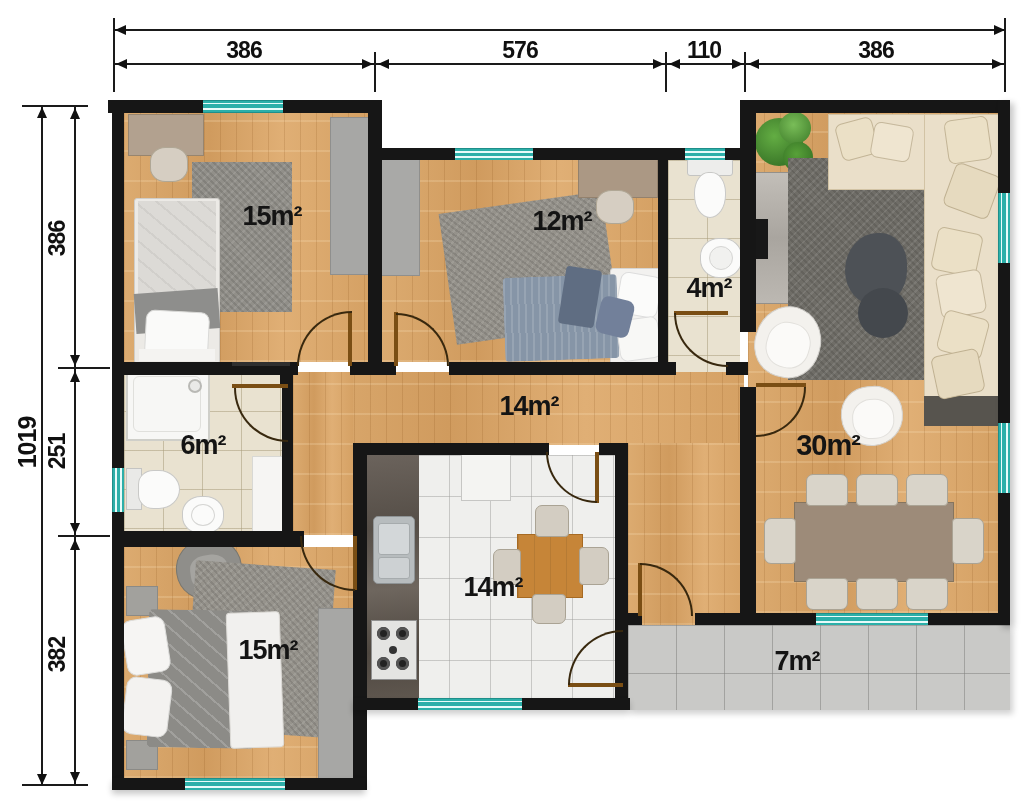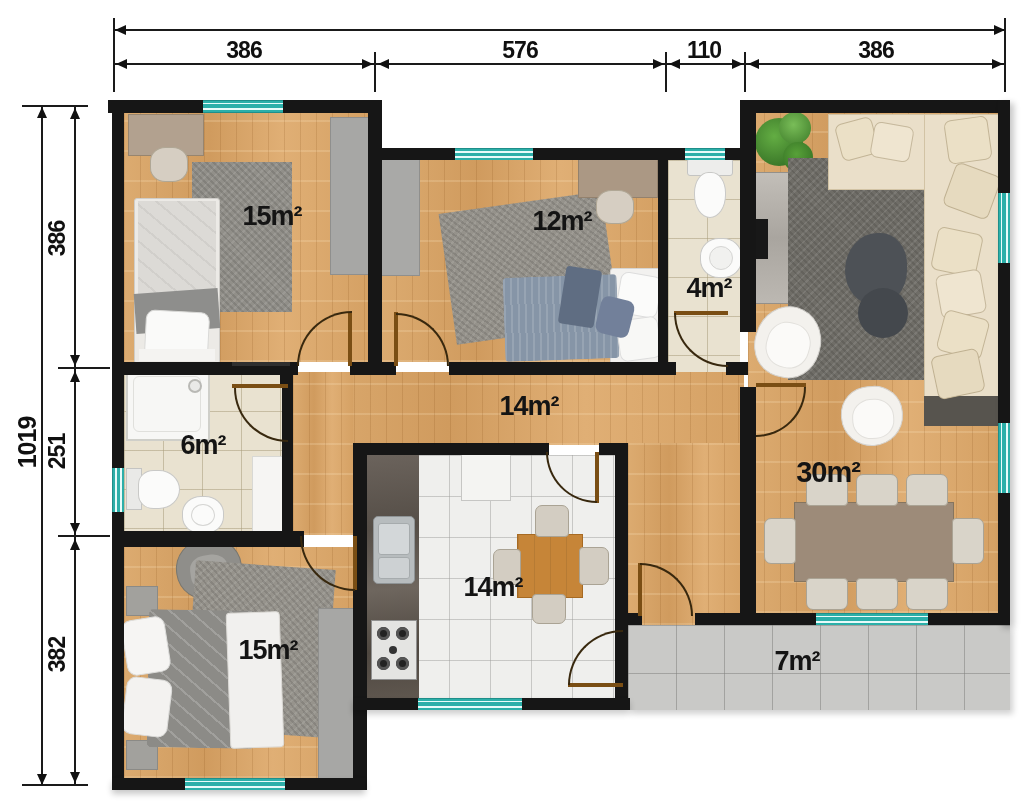--- a/index.html
+++ b/index.html
@@ -232,21 +232,21 @@
   <div class="leaf" style="left:756px;top:383px;width:50px;height:4px;"></div>
   <div class="arc q4" style="left:756px;top:387px;width:50px;height:50px;"></div>
   <div class="leaf" style="left:638px;top:563px;width:4px;height:53px;"></div>
   <div class="arc q1" style="left:640px;top:563px;width:53px;height:53px;"></div>
   <div class="leaf" style="left:568px;top:683px;width:55px;height:4px;"></div>
   <div class="arc q2" style="left:568px;top:630px;width:55px;height:55px;"></div>
 
   <div class="lbl" style="left:272px;top:216px;">15m²</div>
   <div class="lbl" style="left:518px;top:221px;margin-left:44px;">12m²</div>
   <div class="lbl" style="left:709px;top:288px;">4m²</div>
-  <div class="lbl" style="left:828px;top:472px;font-size:29px;">30m²</div>
+  <div class="lbl" style="left:828px;top:445px;font-size:29px;">30m²</div>
   <div class="lbl" style="left:203px;top:445px;">6m²</div>
   <div class="lbl" style="left:529px;top:406px;">14m²</div>
   <div class="lbl" style="left:493px;top:587px;">14m²</div>
   <div class="lbl" style="left:268px;top:650px;">15m²</div>
   <div class="lbl" style="left:797px;top:661px;">7m²</div>
 
   <div class="dline" style="left:114px;top:29px;width:892px;height:2px;"></div>
   <div class="arr aL" style="left:115px;top:25px;"></div>
   <div class="arr aR" style="left:994px;top:25px;"></div>
 

